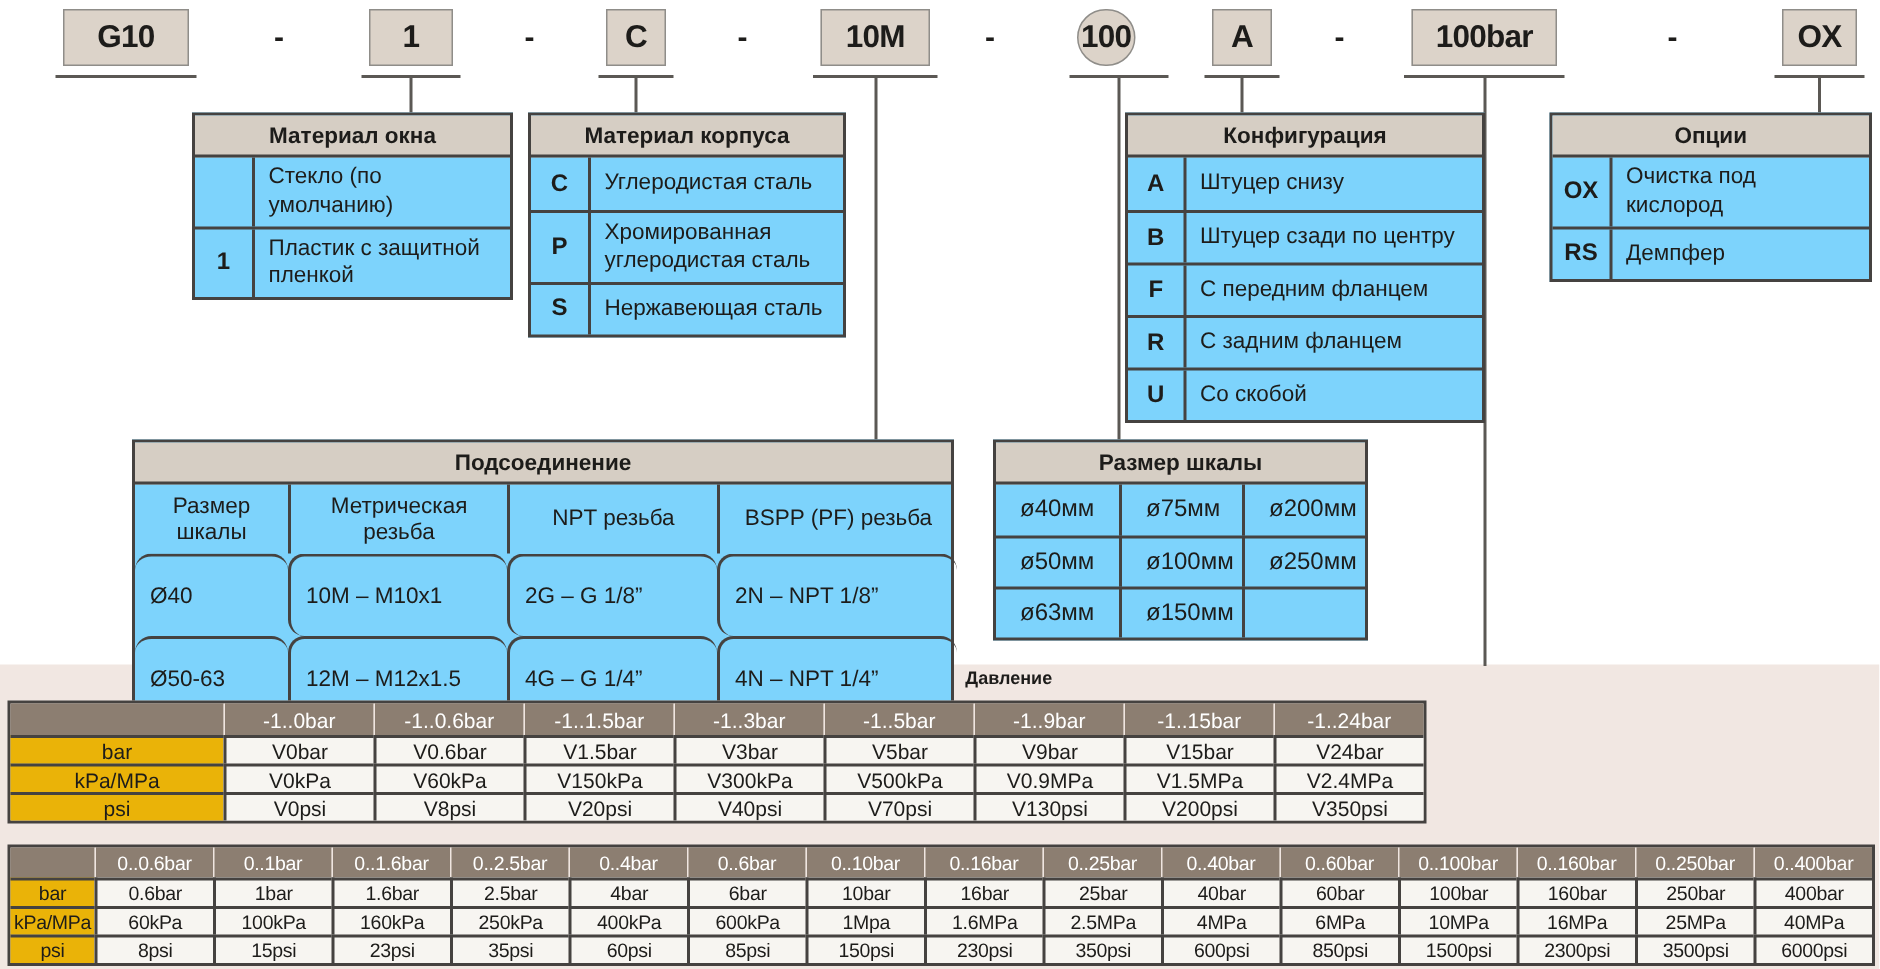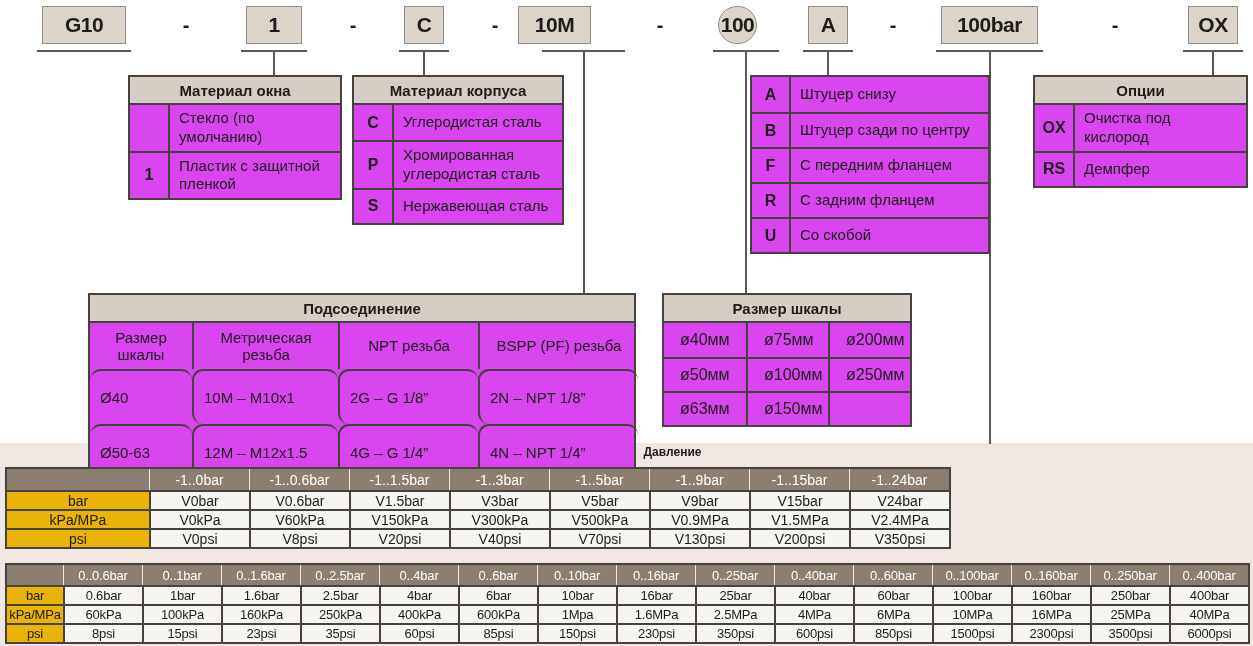--- a/index.html
+++ b/index.html
@@ -8,21 +8,21 @@
         font-family:"Liberation Sans",sans-serif;color:#1d1c1a;overflow:hidden;}
   
   .code-box{position:absolute;top:6px;height:38px;background:#dcd3c9;border:1px solid #8f8d89;
             display:flex;align-items:center;justify-content:center;
             font-weight:bold;font-size:21px;letter-spacing:-0.5px;}
   .code-underline{position:absolute;top:50px;height:2px;background:#5b5854;}
   .code-dash{position:absolute;top:6px;width:20px;height:38px;display:flex;align-items:center;
              justify-content:center;font-weight:bold;font-size:20px;}
   .vline{position:absolute;width:2px;background:#5b5854;}
   
-  .otable{position:absolute;border:2px solid #454240;background:#d946ef;}
+  .otable{position:absolute;border:2px solid #454240;background:#7dd3fc;}
   .otitle{background:#d6cec4;border-bottom:2px solid #454240;text-align:center;
           font-weight:bold;font-size:15px;padding:5px 0 4px 0;}
   .orow{display:flex;min-height:35px;}
   .orow + .orow{border-top:2px solid #454240;}
   .ocode{border-right:2px solid #454240;display:flex;align-items:center;justify-content:center;
          font-weight:bold;font-size:16px;flex:0 0 auto;}
   .olabel{flex:1;display:flex;align-items:center;padding:4px 9px;font-size:15px;line-height:1.25;}
   
   .cgrid{display:grid;}
   .cgrid>div{border-left:2px solid #454240;border-top:2px solid #454240;display:flex;align-items:center;}
@@ -55,21 +55,21 @@
     <div class="ptitle">Давление</div>
   </div>
 <div class="code-box" style="left: 42px; width: 84px;">G10</div>
     <div class="code-underline" style="left: 37px; width: 94px;"></div>
     <div class="code-box" style="left: 246px; width: 56px;">1</div>
     <div class="code-underline" style="left: 241px; width: 66px;"></div>
     <div class="vline" style="left: 273px; top: 51px; height: 24px;"></div>
     <div class="code-box" style="left: 404px; width: 40px;">C</div>
     <div class="code-underline" style="left: 399px; width: 50px;"></div>
     <div class="vline" style="left: 423px; top: 51px; height: 24px;"></div>
-    <div class="code-box" style="left: 518px; width: 73px;">10M</div>
+    <div class="code-box" style="left: 547px; width: 73px;">10M</div>
     <div class="code-underline" style="left: 542px; width: 83px;"></div>
     <div class="vline" style="left: 582.5px; top: 51px; height: 242px;"></div>
     <div class="code-box" style="left: 718px; width: 39px; border-radius: 19px;">100</div>
     <div class="code-underline" style="left: 713px; width: 66px;"></div>
     <div class="vline" style="left: 745px; top: 51px; height: 242px;"></div>
     <div class="code-box" style="left: 808px; width: 40px;">A</div>
     <div class="code-underline" style="left: 803px; width: 50px;"></div>
     <div class="vline" style="left: 827px; top: 51px; height: 24px;"></div>
     <div class="code-box" style="left: 941px; width: 97px;">100bar</div>
     <div class="code-underline" style="left: 936px; width: 107px;"></div>
@@ -103,20 +103,21 @@
       <div class="orow">
         <div class="ocode" style="width: 40px;">P</div>
         <div class="olabel">Хромированная углеродистая сталь</div>
       </div>
       <div class="orow">
         <div class="ocode" style="width: 40px;">S</div>
         <div class="olabel">Нержавеющая сталь</div>
       </div>
     </div>
     <div class="otable" style="left: 750px; top: 75px; width: 240px;">
+      <div class="otitle">Конфигурация</div>
       <div class="orow">
         <div class="ocode" style="width: 39px;">A</div>
         <div class="olabel">Штуцер снизу</div>
       </div>
       <div class="orow">
         <div class="ocode" style="width: 39px;">B</div>
         <div class="olabel">Штуцер сзади по центру</div>
       </div>
       <div class="orow">
         <div class="ocode" style="width: 39px;">F</div>

